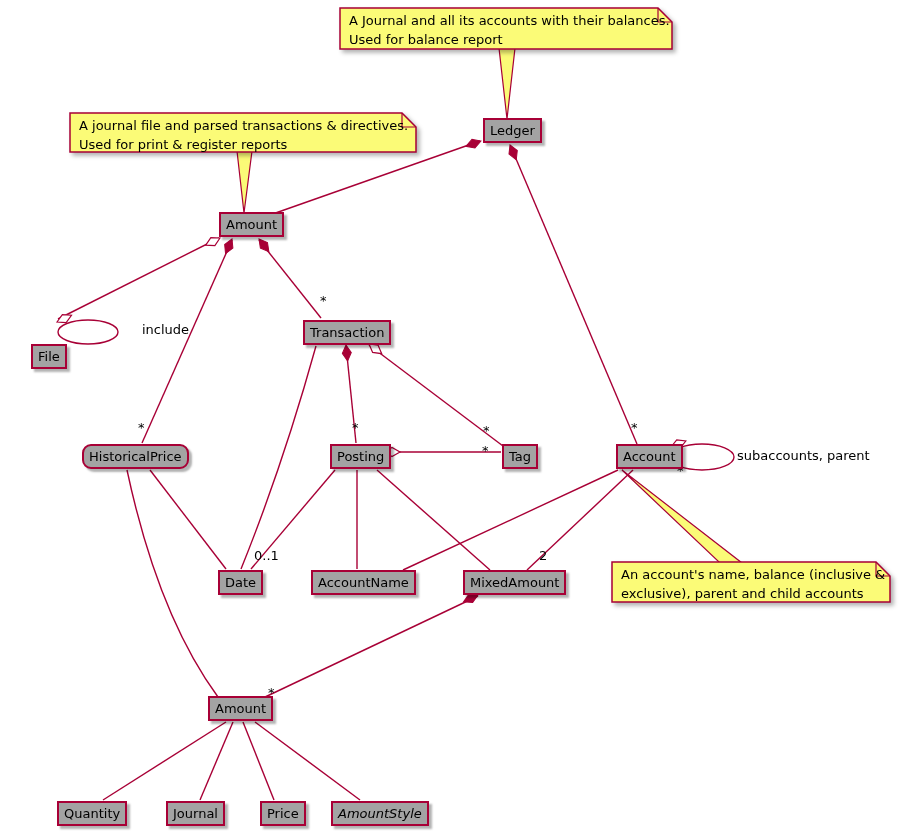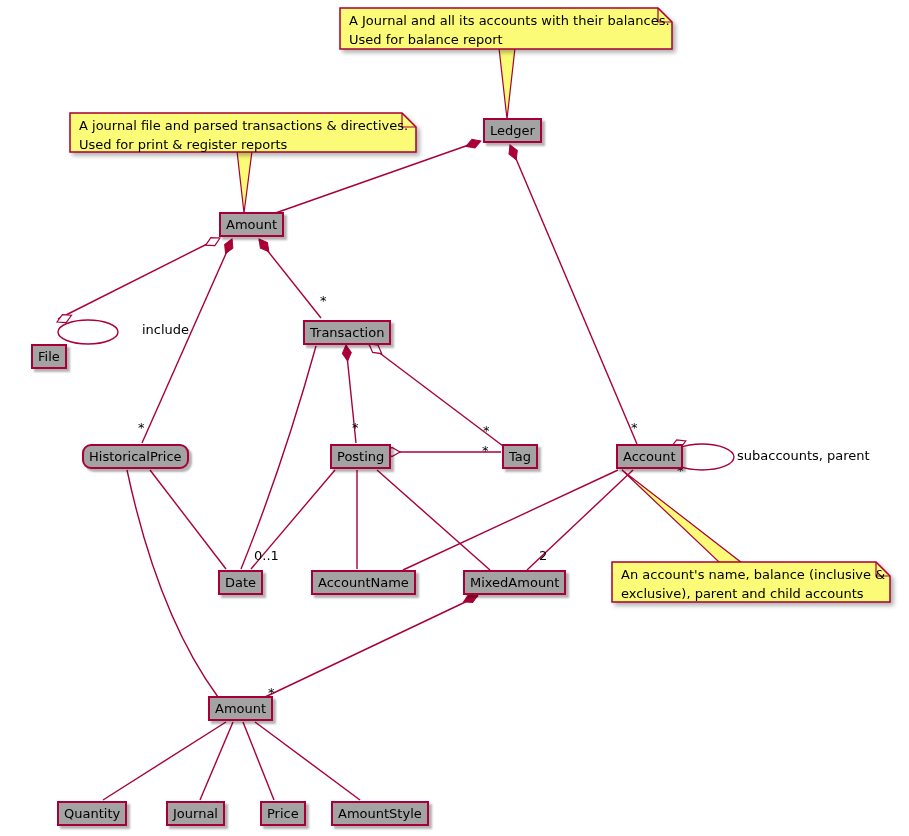--- a/index.html
+++ b/index.html
@@ -34,21 +34,21 @@
   #c-posting{left:330px;top:444px;}
   #c-tag{left:502px;top:444px;}
   #c-account{left:616px;top:444px;}
   #c-date{left:218px;top:570px;}
   #c-account-name{left:311px;top:570px;}
   #c-mixed-amount{left:463px;top:570px;}
   #c-amount{left:208px;top:696px;}
   #c-commodity{left:57px;top:801px;}
   #c-quantity{left:166px;top:801px;}
   #c-price{left:260px;top:801px;}
-  #c-amount-style{left:331px;top:801px;}
+  #c-amount-style{left:331px;top:801px;font-style:italic;}
   
   #l-file-mult{left:61px;top:346px;}
   #l-include{left:122px;top:322px;margin-left:20px;}
   #l-transaction-mult{left:320px;top:293px;}
   #l-hp-mult{left:138px;top:420px;}
   #l-posting-mult{left:352px;top:420px;}
   #l-tag-tx-mult{left:483px;top:423px;}
   #l-tag-posting-mult{left:482px;top:443px;}
   #l-date-mult{left:254px;top:548px;}
   #l-ma-mult{left:539px;top:548px;}

